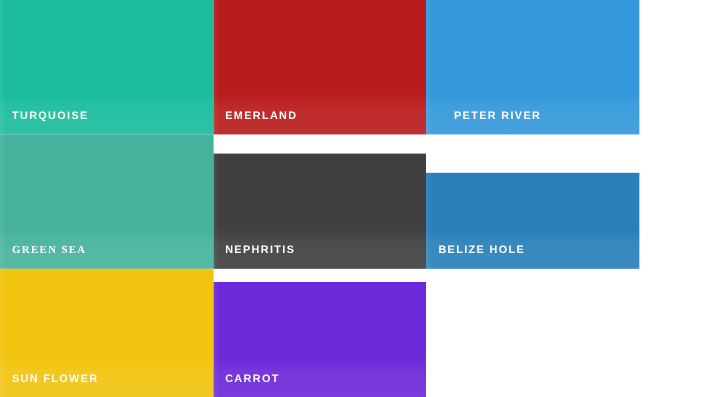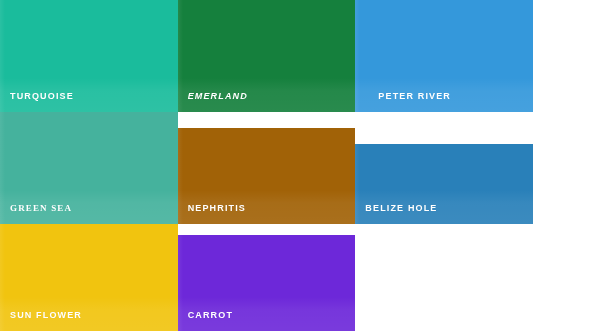--- a/index.html
+++ b/index.html
@@ -74,33 +74,33 @@
 </style>
 </head>
 <body>
 
 <div class="palette-grid">
 
   <div class="swatch" style="background-color: rgb(26, 188, 156);">
     <span class="swatch-label" style="color: rgb(255, 255, 255);">TURQUOISE</span>
   </div>
 
-  <div class="swatch" style="background-color: #15803d; font-style: italic;">
+  <div class="swatch" style="background-color: #b91c1c;">
     <span class="swatch-label" style="color: rgb(255, 255, 255);">EMERLAND</span>
   </div>
 
   <div class="swatch" style="background-color: rgb(52, 152, 219);">
     <span class="swatch-label" style="color: rgb(255, 255, 255); padding-left: 13px;">PETER RIVER</span>
   </div>
 
   <div class="swatch" style="background-color: rgb(69, 178, 157);">
     <span class="swatch-label" style="color: rgb(255, 255, 255); font-family: Liberation Serif, serif;">GREEN SEA</span>
   </div>
 
-  <div class="swatch" style="background-color: #a16207; margin-top: 16px;">
+  <div class="swatch" style="background-color: #404040; margin-top: 16px;">
     <span class="swatch-label" style="color: rgb(255, 255, 255);">NEPHRITIS</span>
   </div>
 
   <div class="swatch" style="background-color: rgb(41, 128, 185); margin-top: 32px;">
     <span class="swatch-label" style="color: rgb(255, 255, 255);">BELIZE HOLE</span>
   </div>
 
   <div class="swatch" style="background-color: rgb(241, 196, 15);">
     <span class="swatch-label" style="color: rgb(255, 255, 255);">SUN FLOWER</span>
   </div>

